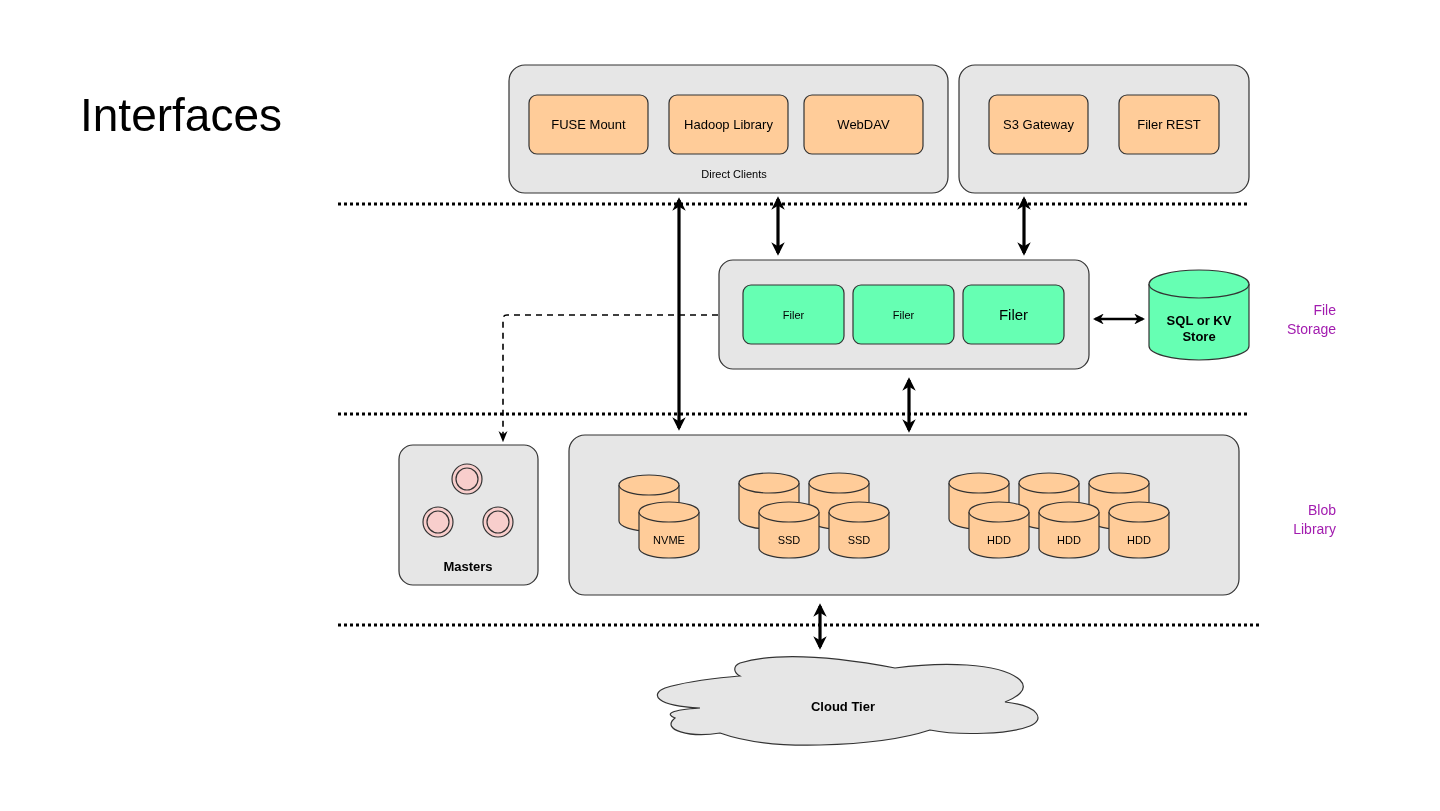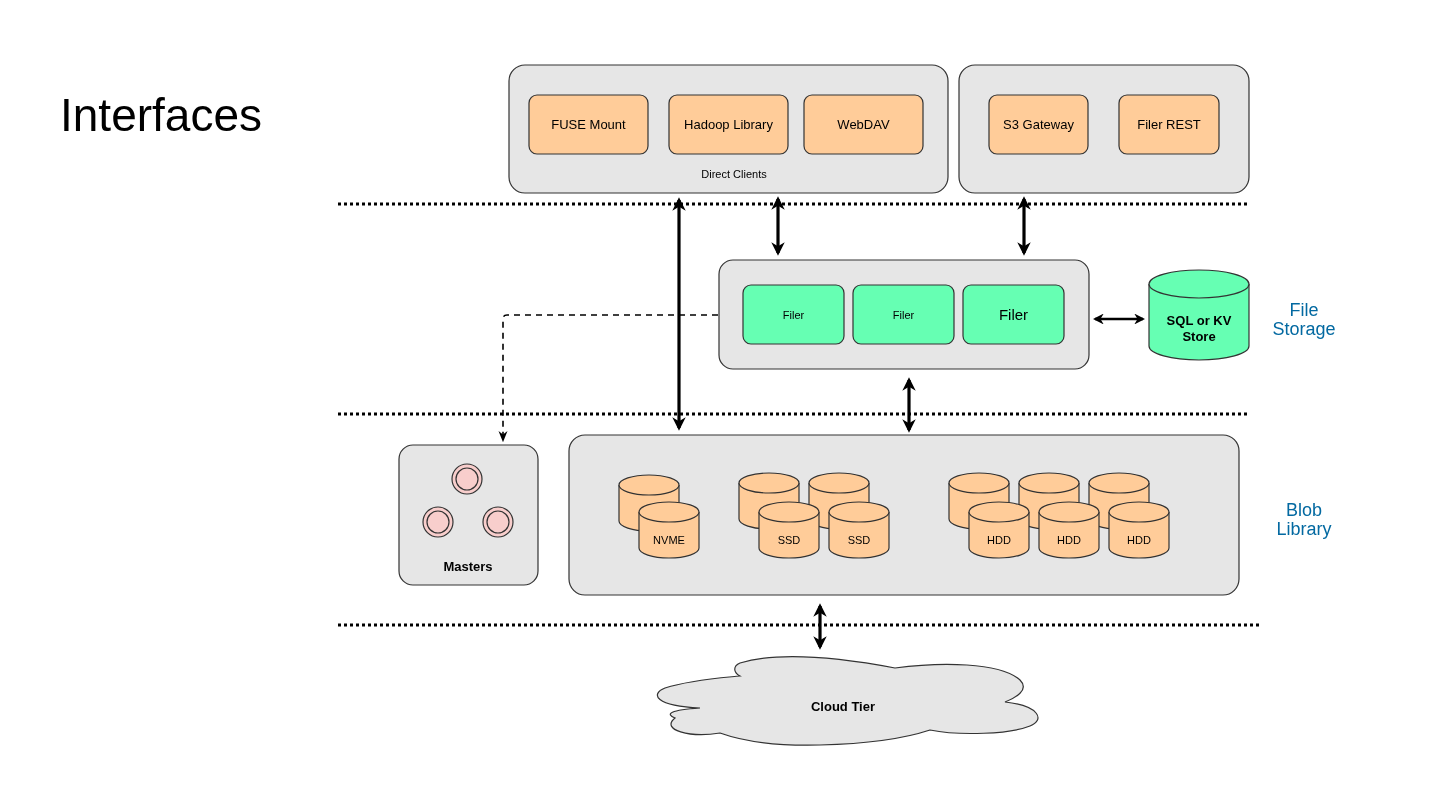--- a/index.html
+++ b/index.html
@@ -1,20 +1,20 @@
 <!DOCTYPE html>
 <html><head>
 <meta charset="utf-8">
 <style>
   html, body { margin:0; padding:0; background:#ffffff; }
   body { width:1440px; height:811px; position:relative; overflow:hidden; font-family:"Liberation Sans", sans-serif; }
   #diagram { position:absolute; left:0; top:0; width:1440px; height:811px; }
-  .page-title { position:absolute; left:60px; top:88px; font-size:46px; color:#000; font-family:"Liberation Sans", sans-serif; }
+  .page-title { position:absolute; left:80px; top:88px; font-size:46px; color:#000; font-family:"Liberation Sans", sans-serif; }
   .lbl { font-family:"Liberation Sans", sans-serif; fill:#000; }
-  .side-label { position:absolute; font-size:18px; color:#0369a1; text-align:center; line-height:19px; }
+  .side-label { position:absolute; font-size:14px; color:#a21caf; text-align:right; line-height:19px; }
 </style>
 </head>
 <body>
 
 <div class="page-title">Interfaces</div>
 
 <svg id="diagram" xmlns="http://www.w3.org/2000/svg" width="1440" height="811" viewBox="0 0 1440 811">
   <defs>
     <marker id="ah" viewBox="0 0 10 10" refX="8" refY="5" markerWidth="4.2" markerHeight="4.2" orient="auto-start-reverse">
       <path d="M0,0 L10,5 L0,10 L3,5 z" fill="#000"></path>

